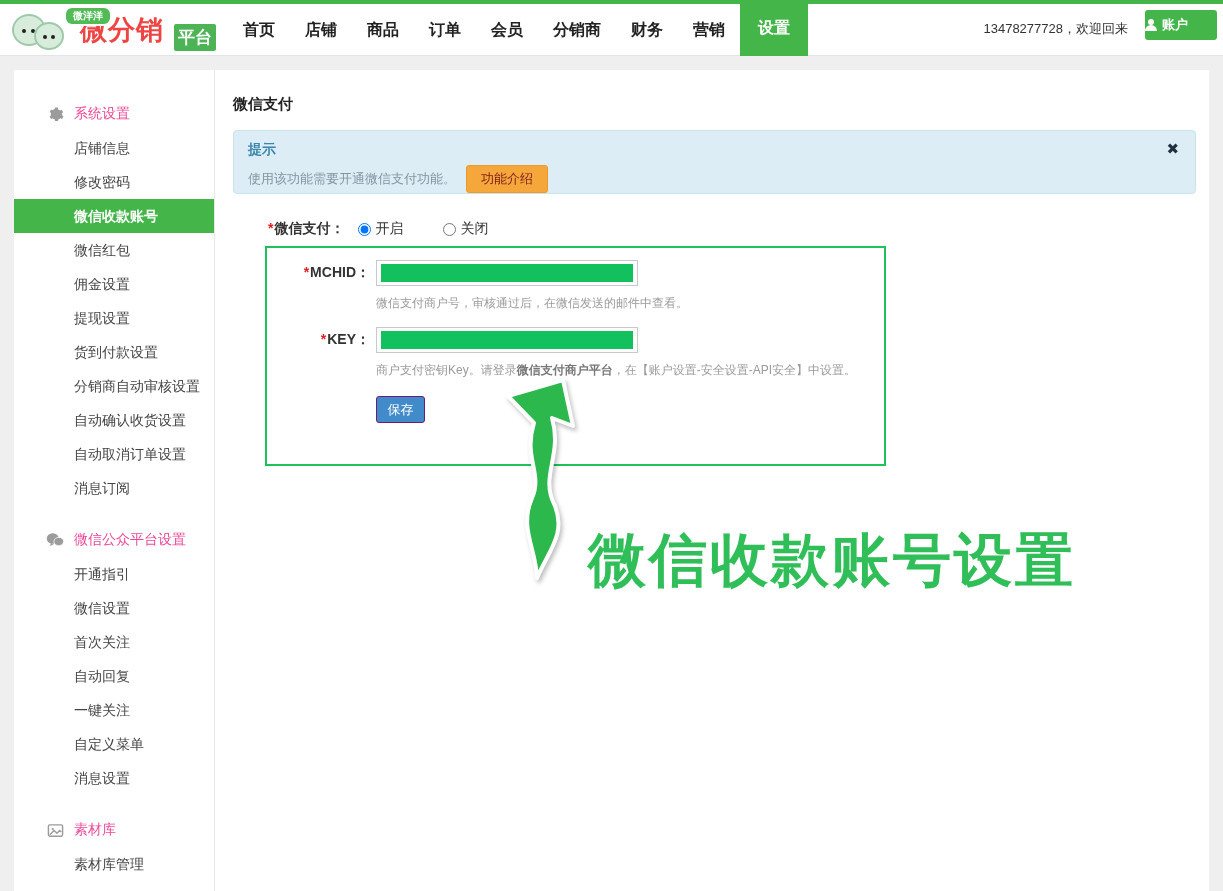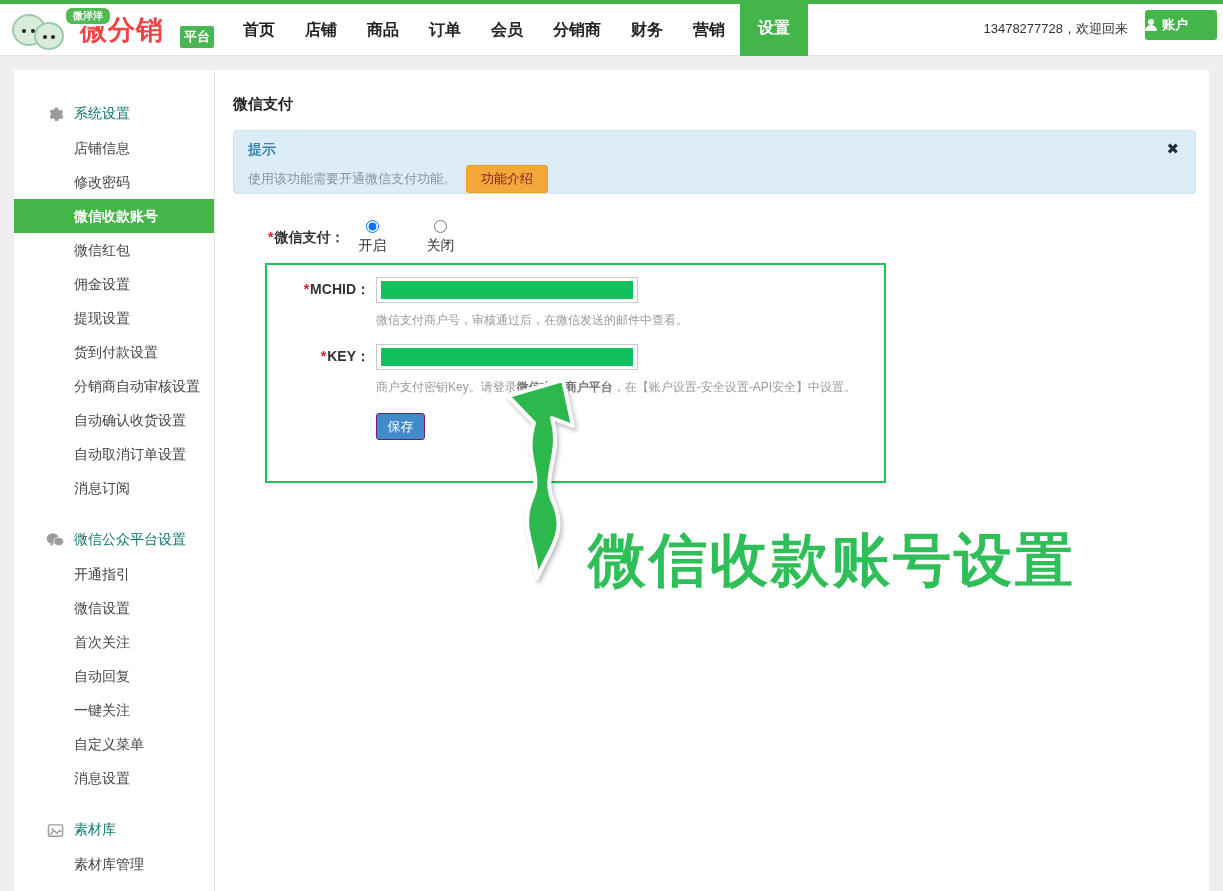--- a/index.html
+++ b/index.html
@@ -24,22 +24,22 @@
   .sheep.s2 { left:22px; top:16px; width:30px; height:28px; }
   .sheep .eye { position:absolute; width:4px; height:4px; background:#222; border-radius:50%; top:45%; }
   .sheep .eye.l { left:28%; } .sheep .eye.r { left:58%; }
   .logo-badge {
     position:absolute; left:52px; top:2px;
     background:#52bb56; color:#fff; font-size:10px; font-weight:bold;
     padding:1px 7px; border-radius:8px; border:2px solid #fff; white-space:nowrap;
   }
   .logo-title { margin-left:6px; font-size:27px; font-weight:bold; color:#ef4444; letter-spacing:1px; }
   .logo-suffix {
-    margin-left:16px; margin-top:14px; background:#4cb454; color:#fff;
-    font-size:13px; font-weight:bold; padding:2px 4px; border-radius:2px;
+    margin-left:10px; margin-top:14px; background:#4cb454; color:#fff;
+    font-size:17px; font-weight:bold; padding:2px 4px; border-radius:2px;
   }
   .nav { position:absolute; left:228px; top:4px; height:52px; display:flex; align-items:center; }
   .nav-item {
     font-size:16px; font-weight:bold; color:#222; padding:0 15px; height:52px;
     display:flex; align-items:center; cursor:pointer; white-space:nowrap;
   }
   .nav-item.active {
     background:#44b549; color:#fff; height:56px; margin-top:-4px; padding:0 18px;
   }
   .welcome { position:absolute; right:95px; top:20px; font-size:13px; color:#333; }
@@ -51,21 +51,21 @@
   }
   .person-icon { display:inline-block; width:12px; height:12px; position:relative; }
   .person-icon:before { content:""; position:absolute; left:3px; top:0; width:6px; height:6px; border-radius:50%; background:#fff; }
   .person-icon:after { content:""; position:absolute; left:0; top:6px; width:12px; height:6px; border-radius:6px 6px 0 0; background:#fff; }
   
   .sidebar {
     position:absolute; left:14px; top:70px; width:201px; height:821px;
     background:#fff; border-right:1px solid #e8e8e8; padding-top:27px;
   }
   .side-header {
-    height:34px; display:flex; align-items:center; color:#0f766e; font-size:14px;
+    height:34px; display:flex; align-items:center; color:#ec4899; font-size:14px;
   }
   .side-header .sicon { width:18px; height:18px; margin-left:32px; margin-right:10px; display:flex; align-items:center; justify-content:center; }
   .side-section + .side-section { margin-top:18px; }
   .side-item {
     height:34px; line-height:34px; padding-left:60px; font-size:14px; color:#444;
     cursor:pointer; white-space:nowrap;
   }
   .side-item.active { background:#44b549; color:#fff; font-weight:bold; }
   
   .content {
@@ -83,21 +83,21 @@
     background:#f5a73c; border:1px solid #eb9a28; color:#7f1d1d; font-size:13px;
     padding:4px 14px; border-radius:3px; cursor:pointer; font-family:inherit;
   }
   .notice-close {
     position:absolute; right:16px; top:10px; font-size:15px; font-weight:bold;
     color:#22303e; cursor:pointer; line-height:1;
   }
   .radio-row { margin-top:26px; display:flex; align-items:center; font-size:14px; }
   .radio-row .lbl { margin-left:35px; font-weight:bold; color:#333; }
   .req { color:#e02020; font-weight:bold; margin-right:1px; }
-  .radio-opt { display:flex; align-items:center; margin-left:14px; gap:4px; cursor:pointer; color:#333;flex-direction:column; }
+  .radio-opt { display:flex; align-items:center; margin-left:14px; gap:4px; cursor:pointer; color:#333; }
   .radio-opt input { margin:0; }
   .radio-opt.second { margin-left:40px; }
   .green-box {
     margin-top:8px; margin-left:32px; width:621px; height:220px;
     border:2px solid #1dc25a; padding-top:12px;
   }
   .field-row { display:flex; align-items:center; }
   .field-row .flabel { width:103px; text-align:right; font-size:14px; font-weight:bold; color:#333; }
   .field-input {
     margin-left:6px; width:262px; height:26px; background:#fff;

